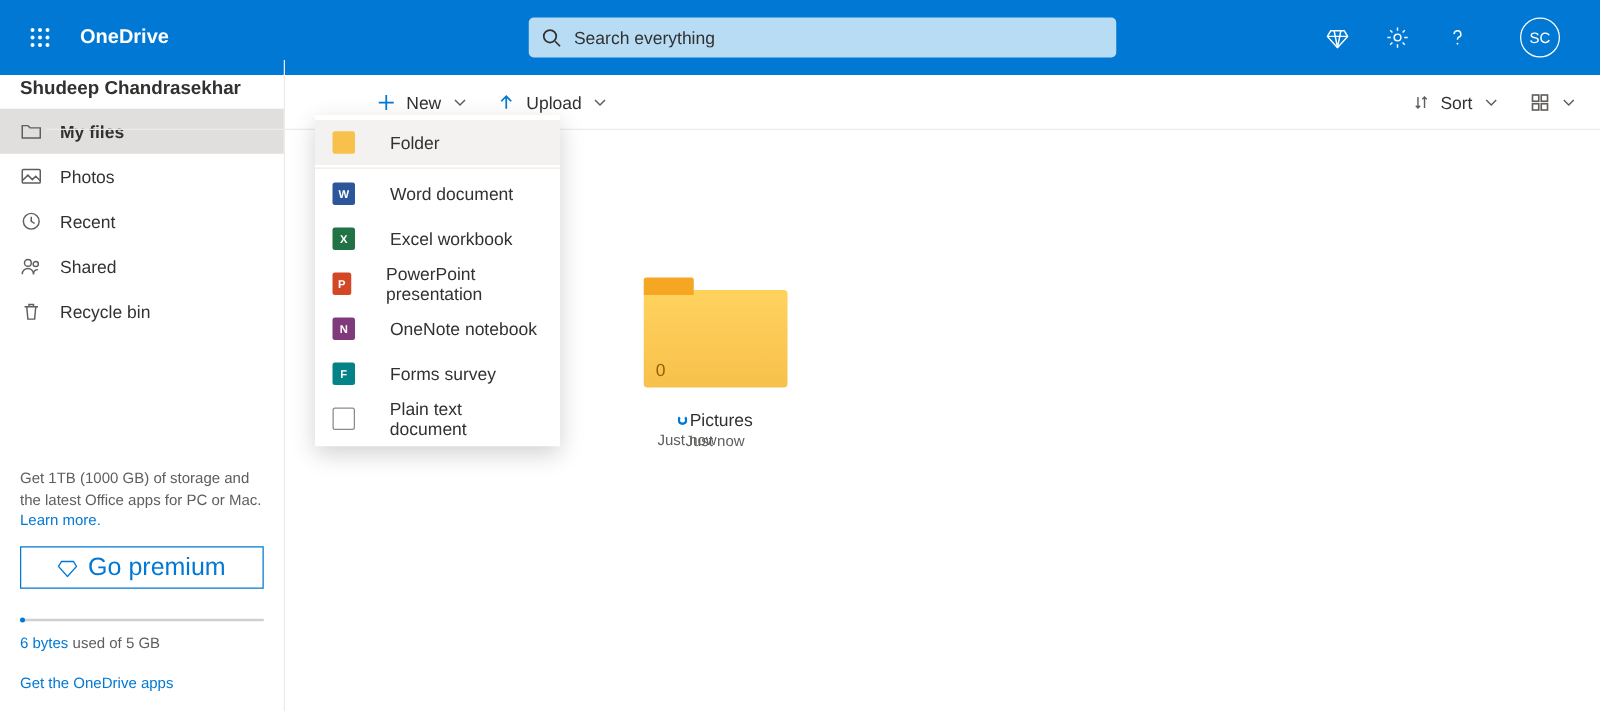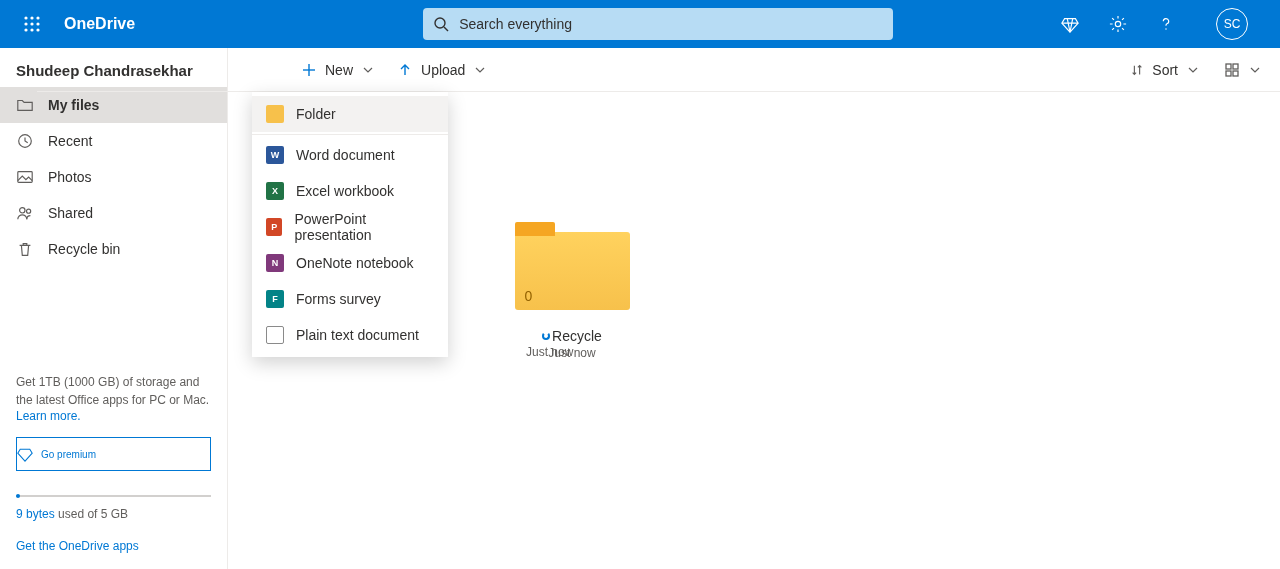--- a/index.html
+++ b/index.html
@@ -1,19 +1,19 @@
 <!DOCTYPE html>
 <html><head>
 <meta charset="utf-8">
 <style>
   * { box-sizing: border-box; margin: 0; padding: 0; font-family: "Segoe UI", -apple-system, sans-serif; }
   body { width: 1280px; height: 569px; overflow: hidden; background: #fff; font-size: 14px; color: #323130; }
 
   
-  .header { display: flex; align-items: center; height: 48px; background: #0078d4; color: #fff; padding: 0 8px; }
+  .header { display: flex; align-items: center; height: 60px; background: #0078d4; color: #fff; padding: 0 8px; }
   .waffle { width: 48px; height: 48px; display: flex; align-items: center; justify-content: center; cursor: pointer; }
   .brand { font-size: 16px; font-weight: 600; padding: 0 8px; }
   .search-wrap { flex: 0 0 470px; margin-left: 20px; }
   .search { display: flex; align-items: center; background: #b7dcf4; border-radius: 4px; height: 32px; padding: 0 10px; color: #323130; }
   .search input { flex: 1; border: none; background: transparent; outline: none; font-size: 14px; color: #7f1d1d; }
   .search input::placeholder { color: #323130; }
   .header-right { margin-left: auto; display: flex; align-items: center; gap: 4px; }
   .hdr-btn { width: 44px; height: 48px; display: flex; align-items: center; justify-content: center; cursor: pointer; }
   .avatar { width: 32px; height: 32px; border: 1px solid #fff; border-radius: 50%; display: flex; align-items: center; justify-content: center; font-size: 12px; margin: 0 24px; cursor: pointer; }
 
@@ -26,21 +26,21 @@
   .sidebar { position: absolute; left: 0; top: 48px; width: 228px; bottom: 0; border-right: 1px solid #edebe9; display: flex; flex-direction: column; }
   .user-name { padding: 14px 16px 8px; font-size: 15px; font-weight: 600; }
   .nav { list-style: none; }
   .nav-item { display: flex; align-items: center; height: 36px; padding: 0 16px; gap: 14px; cursor: pointer; font-size: 14px; }
   .nav-item.selected { background: #e1dfdd; font-weight: 600; }
   .nav-icon { width: 18px; height: 18px; display: flex; align-items: center; justify-content: center; color: #605e5c; }
 
   .sidebar-bottom { margin-top: auto; padding: 12px 16px 16px; font-size: 12px; color: #605e5c; }
   .sidebar-bottom p { line-height: 1.45; }
   .link { color: #0078d4; cursor: pointer; }
-  .premium-btn { margin-top: 14px; border: 1px solid #0078d4; color: #0078d4; height: 34px; width: 100%; display: flex; align-items: center; gap: 8px; cursor: pointer; background: #fff; font-size: 10px; }
+  .premium-btn { margin-top: 14px; border: 1px solid #0078d4; color: #0078d4; height: 34px; width: 100%; display: flex; align-items: center; justify-content: center; gap: 8px; cursor: pointer; background: #fff; font-size: 20px; }
   .storage-bar { margin-top: 24px; height: 2px; background: #d2d0ce; width: 100%; position: relative; }
   .storage-bar::before { content: ""; position: absolute; left: 0; top: -1px; width: 4px; height: 4px; background: #0078d4; border-radius: 2px; }
   .storage-line { margin-top: 10px; font-size: 12px; }
   .storage-line .used { color: #0078d4; }
 
   
   .main { position: absolute; left: 228px; top: 92px; right: 0; bottom: 0; padding: 20px 24px; }
   .tiles { display: flex; gap: 70px; padding-left: 40px; padding-top: 120px; }
   .tile { display: flex; flex-direction: column; align-items: center; width: 140px; cursor: pointer; }
   .tile-visual { width: 115px; height: 78px; border-radius: 3px; margin-bottom: 18px; position: relative; }
@@ -51,21 +51,21 @@
   .folder { background: linear-gradient(#ffd25e,#f7c14b); }
   .folder::before { content:""; position:absolute; top:-10px; left:0; width:40px; height:14px; background:#f5a623; border-radius:2px 2px 0 0; }
   .folder-count { position:absolute; left:10px; bottom:6px; color:#946200; font-size:14px; }
   .tile-name { font-size: 14px; display:flex; align-items:center; gap:2px; }
   .tile-sub { font-size: 12px; color: #605e5c; margin-top: 2px; }
   .spinner { width:8px;height:8px;border:2px solid #0078d4;border-top-color:transparent;border-radius:50%;display:inline-block;}
   .orphan-sub { position:absolute; left:298px; top:253px; font-size:12px; color:#605e5c; }
 
   
   .context-menu { position: absolute; left: 252px; top: 92px; width: 196px; background: #fff; box-shadow: 0 6px 18px rgba(0,0,0,.18); padding: 4px 0; z-index: 50; }
-  .cm-item { display: flex; align-items: center; height: 36px; padding: 0 14px; gap: 12px; cursor: pointer; font-size: 14px; }
+  .cm-item { display: flex; align-items: center; height: 36px; padding: 0 14px; gap: 28px; cursor: pointer; font-size: 14px; }
   .cm-item:hover, .cm-item.hover { background: #f3f2f1; }
   .cm-divider { height: 1px; background: #edebe9; margin: 2px 0; }
   .file-icon { width: 18px; height: 18px; border-radius: 2px; display:flex; align-items:center; justify-content:center; color:#fff; font-size:9px; font-weight:700; }
   .fi-folder { background:#f7c14b; }
   .fi-word { background:#2b579a; }
   .fi-excel { background:#217346; }
   .fi-ppt { background:#d24726; }
   .fi-onenote { background:#80397b; }
   .fi-forms { background:#038387; }
   .fi-txt { background:#fff; border:1px solid #8a8a8a; }
@@ -131,34 +131,34 @@
       <span class="nav-icon">
           <svg width="18" height="18" viewBox="0 0 20 20" fill="none" stroke="#605e5c" stroke-width="1.3">
             <path d="M2 5h5l2 2h9v9H2z"></path>
           </svg>
         </span>
       <span>My files</span>
     </li>
     <li class="nav-item">
       <span class="nav-icon">
           <svg width="18" height="18" viewBox="0 0 20 20" fill="none" stroke="#605e5c" stroke-width="1.3">
+            <rect x="2" y="4" width="16" height="12" rx="1"></rect>
+            <path d="M2 14l5-5 4 4 3-3 4 4"></path>
+          </svg>
+        </span>
+      <span>Photos</span>
+    </li>
+    <li class="nav-item">
+      <span class="nav-icon">
+          <svg width="18" height="18" viewBox="0 0 20 20" fill="none" stroke="#605e5c" stroke-width="1.3">
             <circle cx="10" cy="10" r="7"></circle>
             <path d="M10 6v4l3 2"></path>
           </svg>
         </span>
       <span>Recent</span>
-    </li>
-    <li class="nav-item">
-      <span class="nav-icon">
-          <svg width="18" height="18" viewBox="0 0 20 20" fill="none" stroke="#605e5c" stroke-width="1.3">
-            <rect x="2" y="4" width="16" height="12" rx="1"></rect>
-            <path d="M2 14l5-5 4 4 3-3 4 4"></path>
-          </svg>
-        </span>
-      <span>Photos</span>
     </li>
     <li class="nav-item">
       <span class="nav-icon">
           <svg width="18" height="18" viewBox="0 0 20 20" fill="none" stroke="#605e5c" stroke-width="1.3">
             <circle cx="7" cy="7" r="3"></circle>
             <path d="M2 17c0-3 2.5-5 5-5s5 2 5 5"></path>
             <circle cx="14" cy="8" r="2.3"></circle>
             <path d="M12 17c0-2.5 1.8-4 4-4"></path>
           </svg>
         </span>
@@ -179,21 +179,21 @@
     <p>the latest Office apps for PC or Mac.</p>
     <span class="link">Learn more.</span>
     <button class="premium-btn">
       <svg width="16" height="16" viewBox="0 0 20 20" fill="none" stroke="#0078d4" stroke-width="1.3">
           <path d="M4 4h12l3 5-9 10L1 9z"></path>
         </svg>
       <span>Go premium</span>
     </button>
     <div class="storage-bar"></div>
     <div class="storage-line">
-      <span class="used link">9 bytes</span><span> used of 5 GB</span>
+      <span class="used link">6 bytes</span><span> used of 5 GB</span>
     </div>
     <div style="margin-top:18px">
       <span class="link">Get the OneDrive apps</span>
     </div>
   </div>
 </div>
 
 <div class="commandbar">
   <div class="cmd-btn">
     <svg width="16" height="16" viewBox="0 0 16 16" stroke="#0078d4" stroke-width="1.4">
@@ -252,21 +252,21 @@
           <span class="spinner"></span>
           <span>Personal Vault</span>
         </div>
     </div>
     <div class="tile">
       <div class="tile-visual folder">
         <span class="folder-count">0</span>
       </div>
       <div class="tile-name">
           <span class="spinner"></span>
-          <span>Recycle</span>
+          <span>Pictures</span>
         </div>
       <div class="tile-sub">Just now</div>
     </div>
   </div>
 </div>
 
 <div class="context-menu">
   <div class="cm-item hover">
     <span class="file-icon fi-folder"></span>
     <span>Folder</span>

